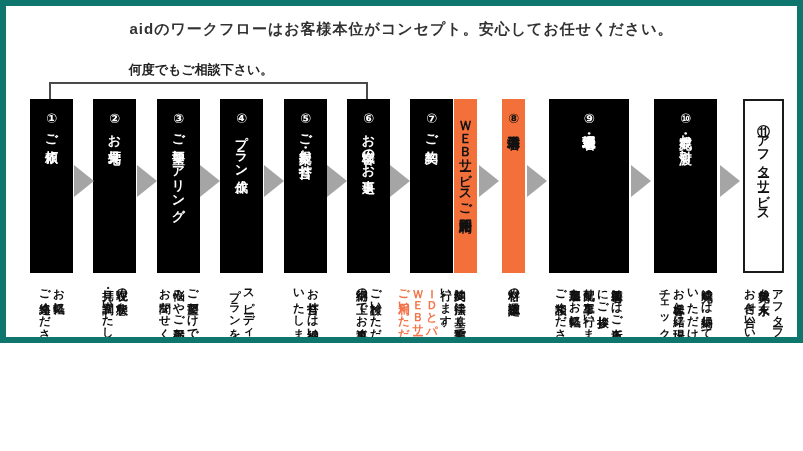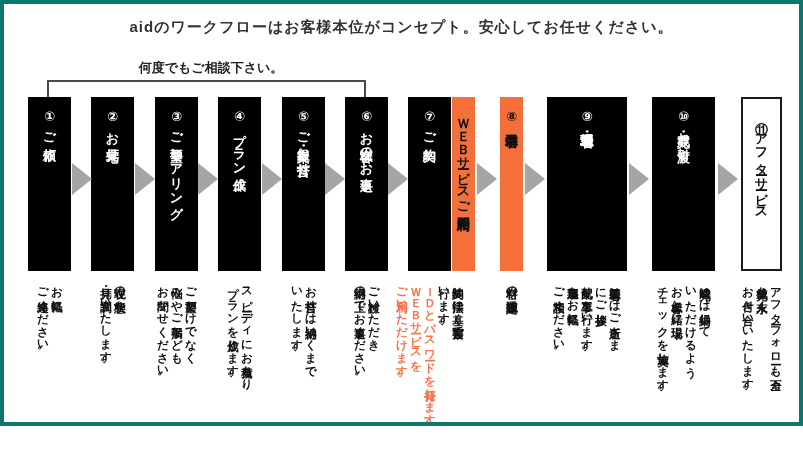--- a/index.html
+++ b/index.html
@@ -1,23 +1,23 @@
 <!DOCTYPE html>
 <html style="--box-black: #000000; --box-orange: #f4703a; --orange-text: #f3744a; --arrow-gray: #a5a5a5; --loop-arrow: #4a4a4a;"><head>
 <meta charset="utf-8">
 <style>
   html,body{margin:0;padding:0;background:#fff;}
   body{font-family:"Liberation Sans","DejaVu Sans",sans-serif;}
-  .canvas{position:relative;width:803px;height:426px;background:#ffffff;
-          border:4px solid #0f766e;box-sizing:border-box;overflow:hidden;}
+  .canvas{position:relative;width:803px;height:343px;background:#ffffff;
+          border:6px solid #0f766e;box-sizing:border-box;overflow:hidden;}
 
   .title{position:absolute;top:14px;left:0;width:100%;text-align:center;
          font-size:15px;font-weight:bold;color:#323232;letter-spacing:1px;}
 
-  .loop-note{position:absolute;top:55px;left:48px;width:318px;text-align:center;
+  .loop-note{position:absolute;top:55px;left:36px;width:318px;text-align:center;
              font-size:13px;font-weight:bold;color:#222;}
 
   .loop-svg{position:absolute;left:0;top:0;pointer-events:none;}
 
   .box{position:absolute;top:93px;height:174px;box-sizing:border-box;
        background:var(--box-black,#000);display:flex;justify-content:center;}
   .box .vtext{writing-mode:vertical-rl;text-orientation:upright;
               padding-top:12px;font-size:13px;font-weight:bold;color:#fff;
               line-height:1;letter-spacing:0;}
   .box.orange{background:var(--box-orange,#f4703a);}

